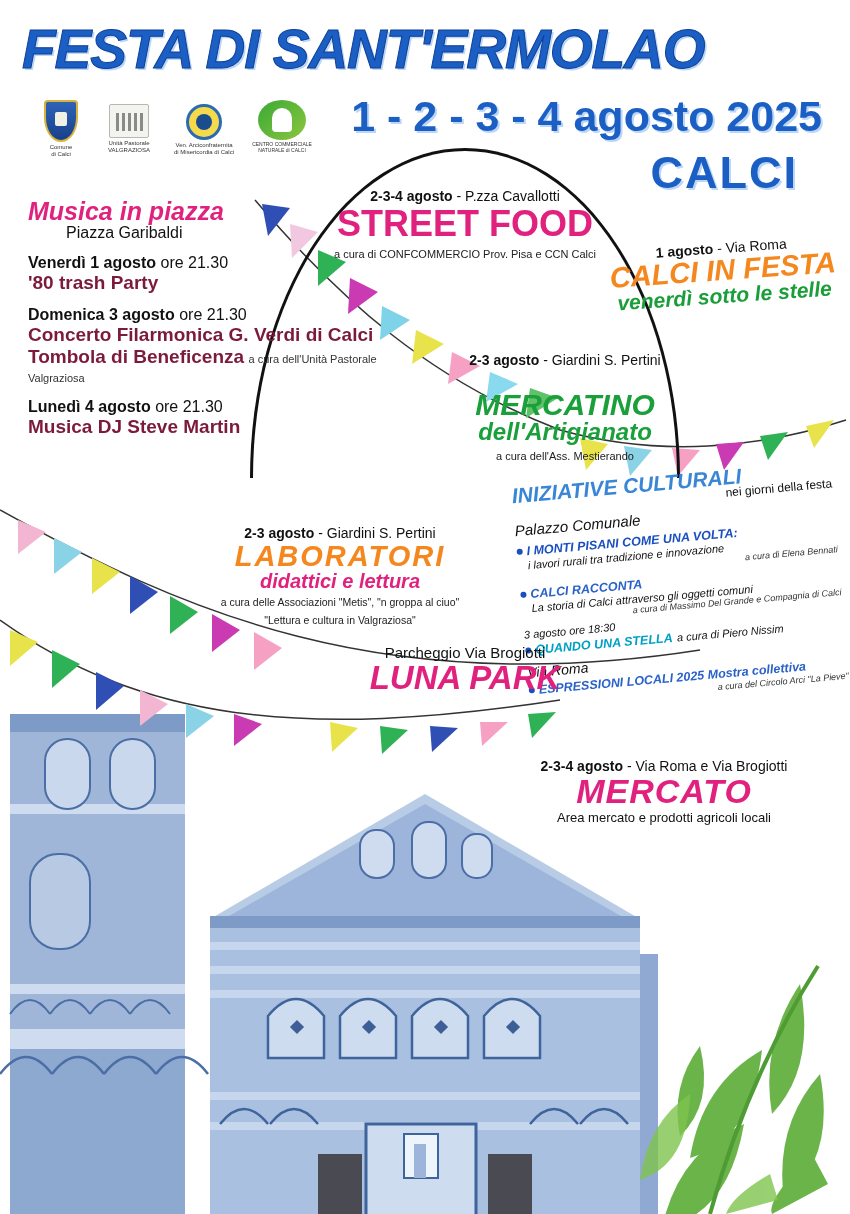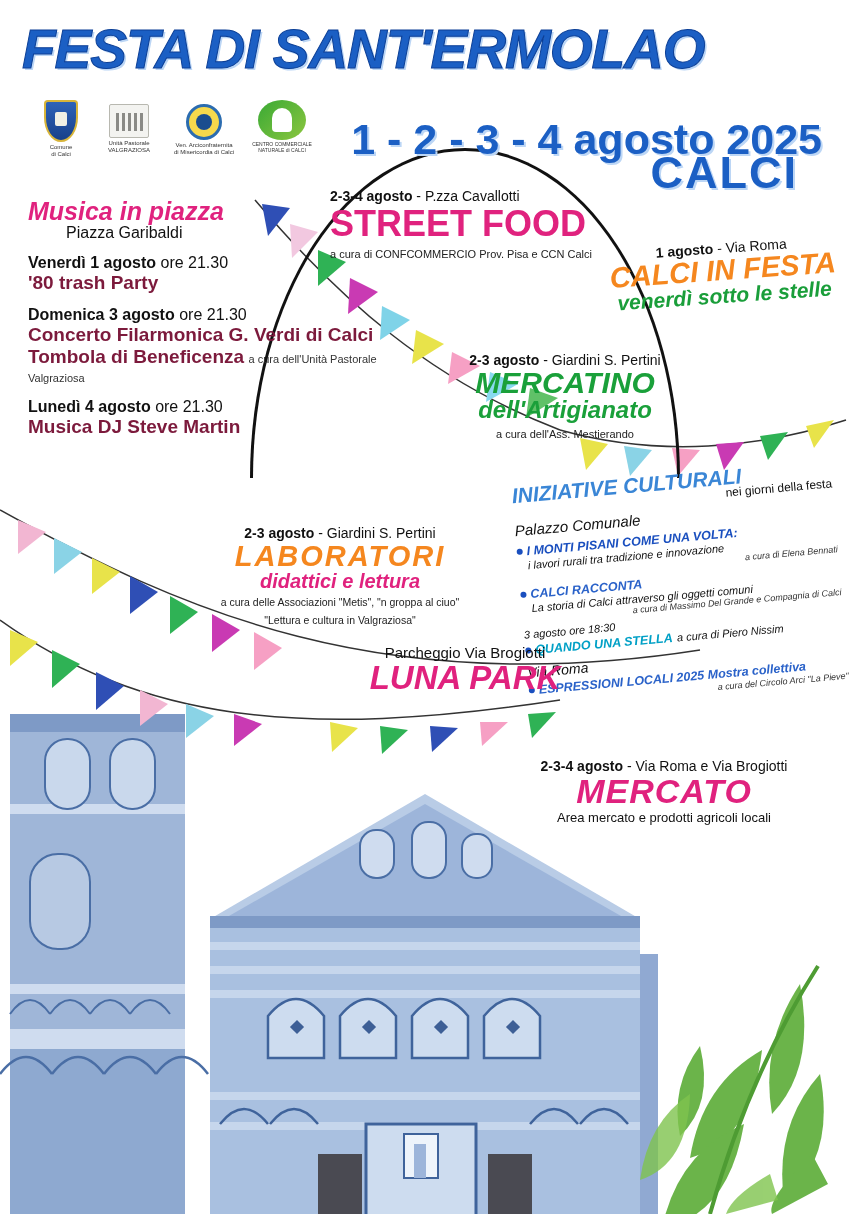--- a/index.html
+++ b/index.html
@@ -22,21 +22,20 @@
     color:#1b5fc4; line-height:1;
     -webkit-text-stroke: 1px #0c3f96;
     text-shadow: 2px 2px 0 #bcd6f5;
     white-space:nowrap;
   }
   .title-dates {
     position:absolute; right:28px; top:95px;
     font-weight:bold; font-size:43px; color:#1b5fc4;
     letter-spacing:0px; line-height:1;
     text-shadow: 2px 2px 0 #bcd6f5;
-    margin-top: 23px;
   }
   .title-place {
     position:absolute; right:52px; top:150px;
     font-weight:bold; font-size:45px; color:#1b5fc4;
     letter-spacing:2px; line-height:1;
     text-shadow: 2px 2px 0 #bcd6f5;
   }
 
   
   .logos { position:absolute; left:30px; top:100px; width:280px; height:86px; }
@@ -92,38 +91,38 @@
 
   #music-block { left:28px; top:198px; width:380px; }
   #music-block .h { font-size:25px; font-weight:bold; font-style:italic; color:#e0227e; line-height:1.05; }
   #music-block .sub { font-size:16px; color:#111; margin-left:38px; }
   #music-block .row { margin-top:12px; font-size:16px; }
   #music-block .row .day { font-weight:bold; color:#111; }
   #music-block .row .time { font-weight:normal; color:#111; }
   #music-block .act { font-size:19px; font-weight:bold; color:#7c1a3c; line-height:1.15; }
 
   
-  #streetfood { left:330px; top:188px; width:270px; }
+  #streetfood { left:330px; top:188px; width:270px; text-align:center; }
   #streetfood .when { font-size:14px; font-weight:bold; color:#111; }
   #streetfood .when span.loc { font-weight:normal; }
   #streetfood .big { font-size:36px; font-weight:bold; color:#e0227e; line-height:1; margin-top:2px; letter-spacing:0px;}
   #streetfood .cura { font-size:11px; color:#222; margin-top:6px; }
 
   
   #calcifesta { left:598px; top:240px; width:250px; text-align:center; transform:rotate(-4deg); }
   #calcifesta .when { font-size:14px; font-weight:bold; color:#111; }
   #calcifesta .when span.loc{ font-weight:normal; }
   #calcifesta .big { font-size:29px; font-weight:bold; font-style:italic; color:#f5871f; line-height:1; }
   #calcifesta .sub { font-size:21px; font-weight:bold; font-style:italic; color:#1a9e3a; line-height:1.05; }
 
   
   #mercatino { left:400px; top:352px; width:330px; text-align:center; }
   #mercatino .when { font-size:14px; font-weight:bold; color:#111; }
   #mercatino .when span.loc { font-weight:normal; }
-  #mercatino .big { font-size:30px; font-weight:bold; font-style:italic; color:#1aa03a; line-height:1; }
+  #mercatino .big { font-size:30px; font-weight:bold; font-style:italic; color:#1aa03a; line-height:1;margin-top:22px; }
   #mercatino .big2 { font-size:24px; font-weight:bold; font-style:italic; color:#1aa03a; line-height:1; }
   #mercatino .cura { font-size:11px; color:#222; margin-top:6px; }
 
   
   #iniziative { left:520px; top:470px; width:320px; transform:rotate(-5deg); }
   #iniziative .h { font-size:21px; font-weight:bold; font-style:italic; color:#3a86d6; }
   #iniziative .h2 { font-size:12px; color:#111; text-align:right; margin-top:-4px;}
   #iniziative .place { font-size:15px; font-style:italic; color:#111; margin-top:4px; }
   #iniziative li { list-style:none; margin:3px 0 0 0; }
   #iniziative ul { margin:0; padding:0; }

